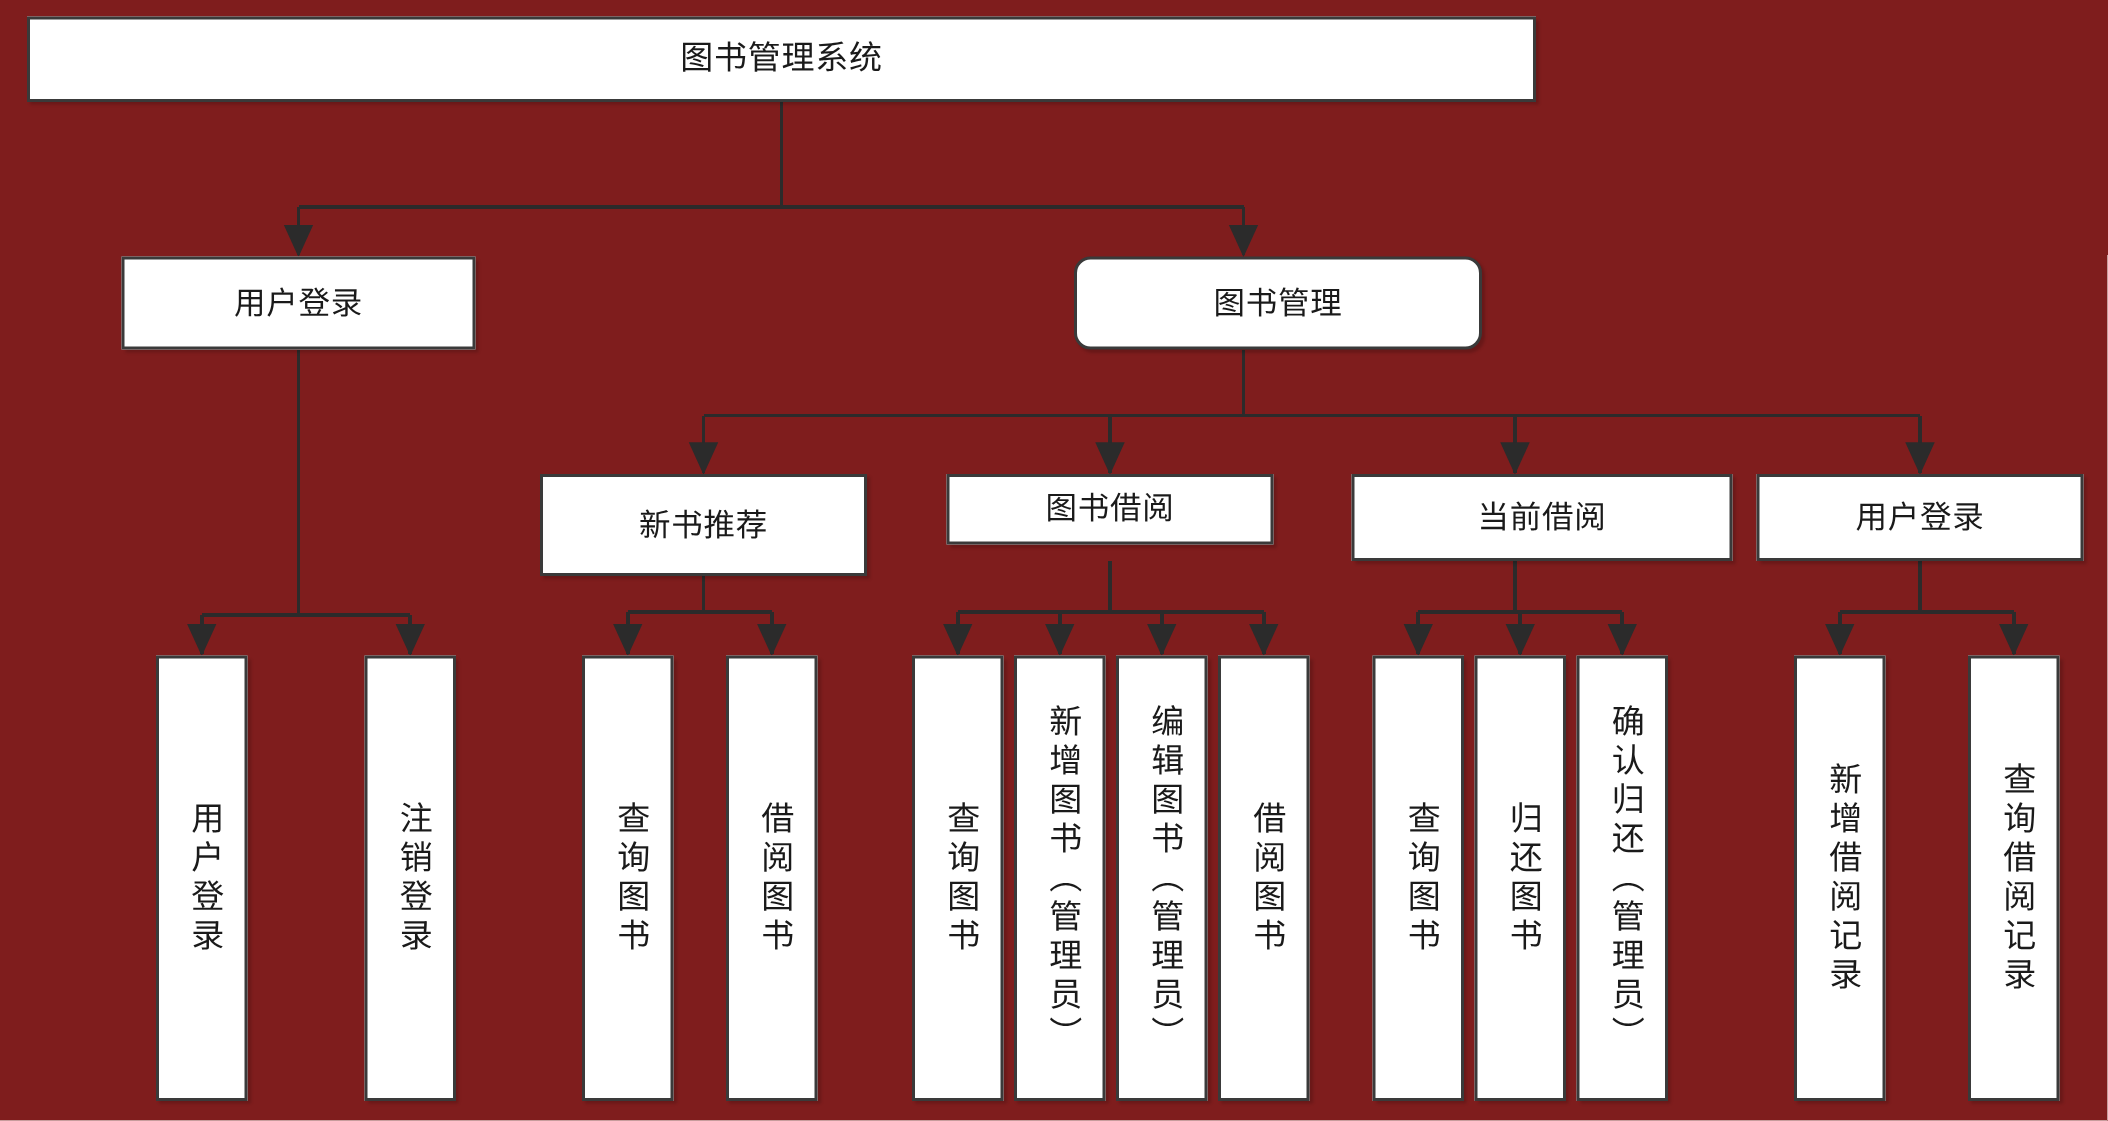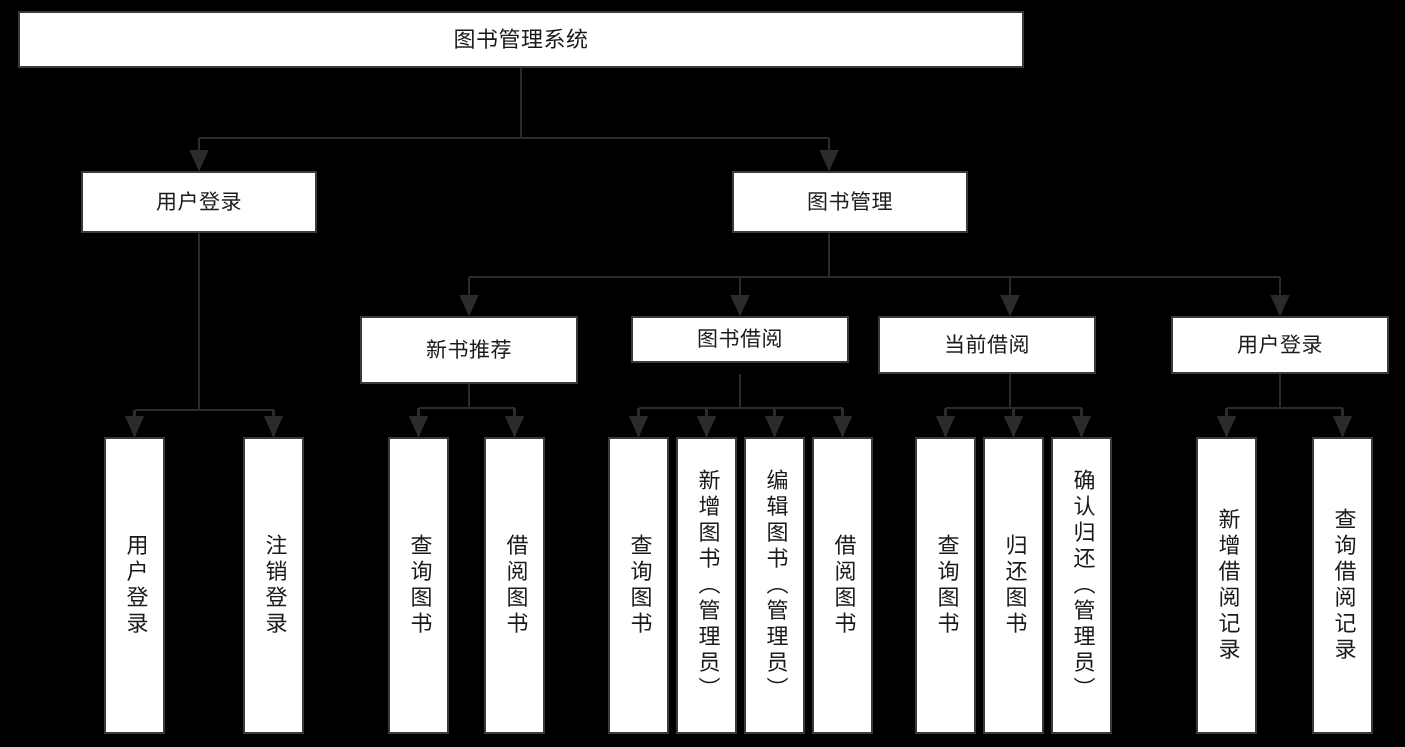--- a/index.html
+++ b/index.html
@@ -8,21 +8,21 @@
     padding: 0;
     background: #ffffff;
   }
   body {
     font-family: "Liberation Sans", "DejaVu Sans", sans-serif;
   }
   #diagram-root {
     position: relative;
     width: 1405px;
     height: 747px;
-    background: #000000;
+    background: #7f1d1d;
     overflow: hidden;
   }
   #diagram-svg {
     position: absolute;
     top: 0;
     left: 0;
     width: 1405px;
     height: 747px;
     display: block;
   }
@@ -116,30 +116,30 @@
       </g>
   </svg>
 
   <div id="node-layer">
       <div class="node-box horizontal root" style="left: 18px; top: 11px; width: 1006px; height: 57px;">
         <span class="node-label">图书管理系统</span>
       </div>
       <div class="node-box horizontal" style="left: 81px; top: 171px; width: 236px; height: 62px;">
         <span class="node-label">用户登录</span>
       </div>
-      <div class="node-box horizontal" style="left: 732px; top: 171px; width: 236px; height: 62px;">
+      <div class="node-box horizontal" style="left: 716px; top: 171px; width: 272px; height: 62px; border-radius: 11px;">
         <span class="node-label">图书管理</span>
       </div>
       <div class="node-box horizontal" style="left: 360px; top: 316px; width: 218px; height: 68px;">
         <span class="node-label">新书推荐</span>
       </div>
       <div class="node-box horizontal" style="left: 631px; top: 316px; width: 218px; height: 47px;">
         <span class="node-label">图书借阅</span>
       </div>
-      <div class="node-box horizontal" style="left: 878px; top: 316px; width: 218px; height: 58px;">
+      <div class="node-box horizontal" style="left: 901px; top: 316px; width: 254px; height: 58px;">
         <span class="node-label">当前借阅</span>
       </div>
       <div class="node-box horizontal" style="left: 1171px; top: 316px; width: 218px; height: 58px;">
         <span class="node-label">用户登录</span>
       </div>
       <div class="node-box vertical" style="left: 104px; top: 437px; width: 61px; height: 297px;">
         <span class="node-label">用户登录</span>
       </div>
       <div class="node-box vertical" style="left: 243px; top: 437px; width: 61px; height: 297px;">
         <span class="node-label">注销登录</span>

